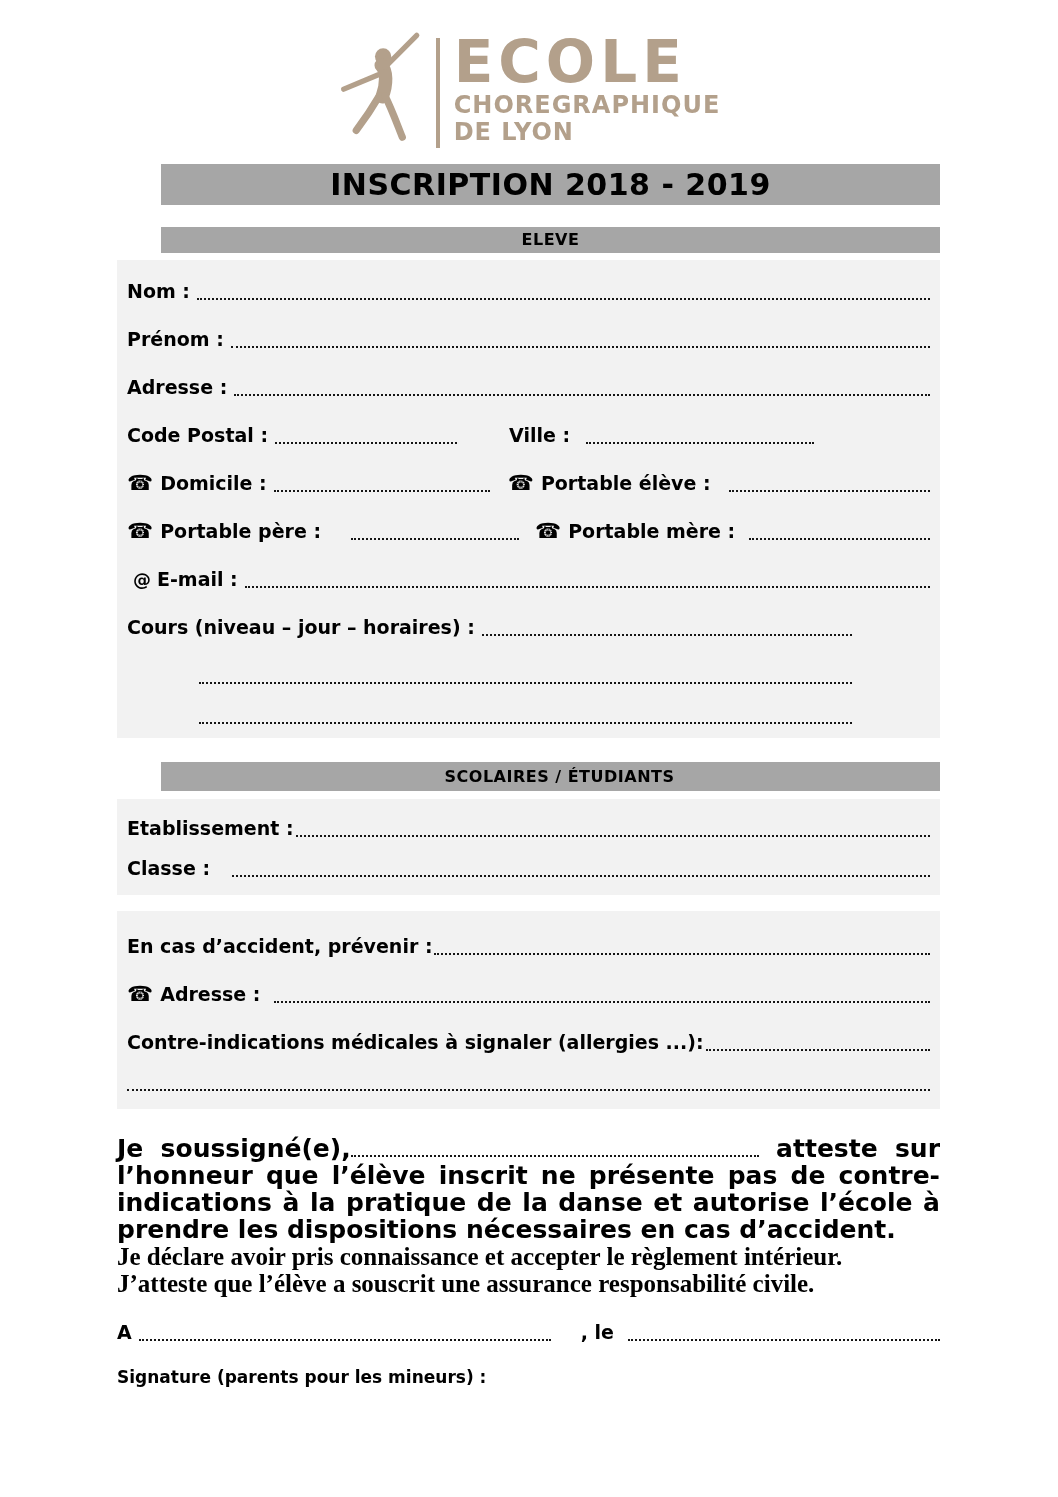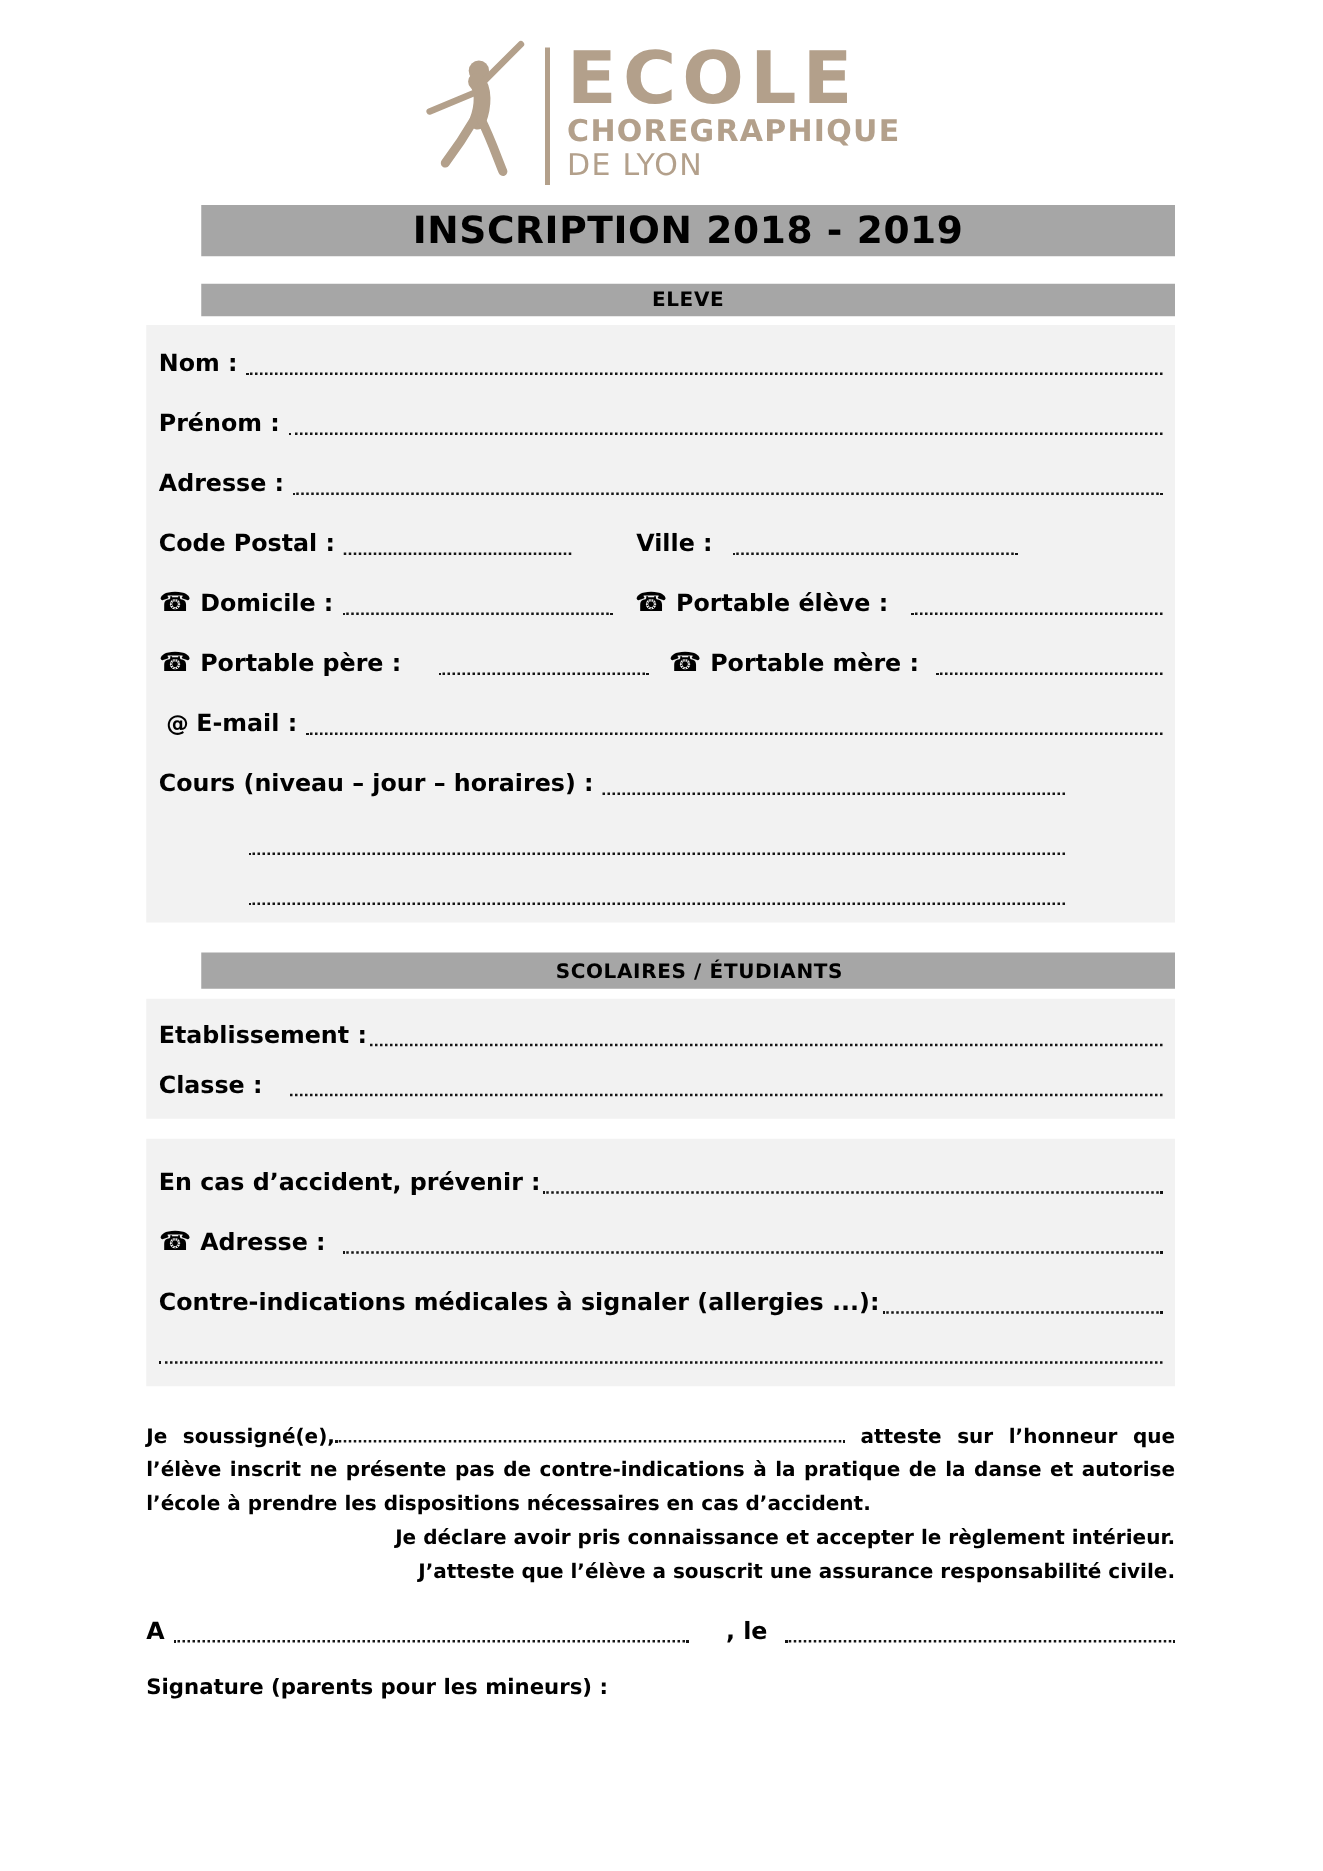--- a/index.html
+++ b/index.html
@@ -14,21 +14,21 @@
   .sheet{position:relative;width:1058px;height:1497px;background:#ffffff;overflow:hidden;margin:0 auto;}
   .content{width:823px;margin-left:117px;}
 
   
   .logo{padding-top:30px;height:158px;display:flex;justify-content:center;align-items:flex-start;gap:0;}
   .logo-dancer{width:96px;height:126px;flex:0 0 auto;color:var(--logo-tan);}
   .logo-divider{width:4px;height:110px;background:var(--logo-tan);margin:8px 14px 0 2px;flex:0 0 auto;}
   .logo-text{display:flex;flex-direction:column;align-items:flex-start;margin-top:2px;}
   .logo-line1{font-size:58px;line-height:60px;font-weight:bold;letter-spacing:5px;color:var(--logo-tan);}
   .logo-line2{font-size:24px;line-height:27px;font-weight:bold;letter-spacing:1px;color:var(--logo-tan);}
-  .logo-line3{font-size:24px;line-height:27px;font-weight:normal;letter-spacing:1px;color:var(--logo-tan);}
+  .logo-line3{font-size:24px;line-height:27px;font-weight:bold;letter-spacing:1px;color:var(--logo-tan);}
 
   
   .banner{background:var(--banner-gray);text-align:center;font-weight:bold;color:#000;margin-left:44px;}
   .title-banner{margin-top:6px;height:41px;line-height:41px;font-size:30px;letter-spacing:0.5px;}
   .section-banner{height:26px;line-height:26px;font-size:16px;letter-spacing:0.5px;}
   .banner-eleve{margin-top:22px;}
   .banner-scolaires{margin-top:24px;height:29px;line-height:29px;padding-left:18px;}
 
   
   .gbox{background:var(--box-gray);}
@@ -41,24 +41,24 @@
   .f-row.last{margin-bottom:8px;}
   .f-row.tight{margin-bottom:16px;}
   .label{white-space:nowrap;line-height:22px;}
   .phone-glyph{font-size:21px;margin-right:7px;line-height:20px;}
   .at-glyph{font-size:18px;margin-right:6px;line-height:20px;}
   .dots{border-bottom:2px dotted #151515;height:16px;margin-left:7px;margin-bottom:2px;}
   .dots.grow{flex:1 1 auto;}
   .indent-email{margin-left:6px;}
 
   
-  .attestation{margin-top:26px;font-size:16px;font-weight:bold;line-height:27px;text-align:justify;}
+  .attestation{margin-top:26px;font-size:25px;font-weight:bold;line-height:27px;text-align:justify;}
   .attestation p{margin:0;}
   .inline-dots{display:inline-block;width:408px;border-bottom:2px dotted #151515;height:14px;}
-  .att-left{text-align:right;}
+  .att-left{text-align:left;font-family:Liberation Serif, serif;}
 
   
   .footer-row{margin-top:22px;}
   .city-dots{width:412px;flex:0 0 auto;}
   .date-label{margin-left:30px;}
   .signature{font-size:17px;font-weight:bold;}
 </style>
 </head>
 <body>
 

